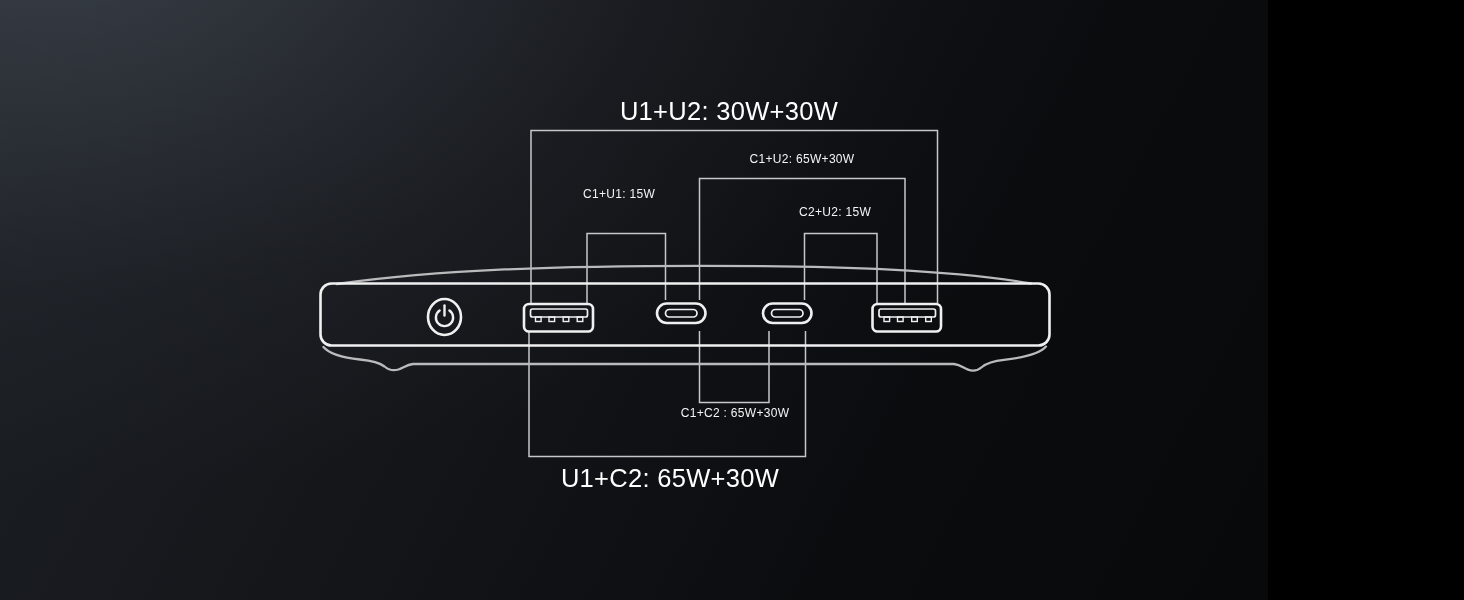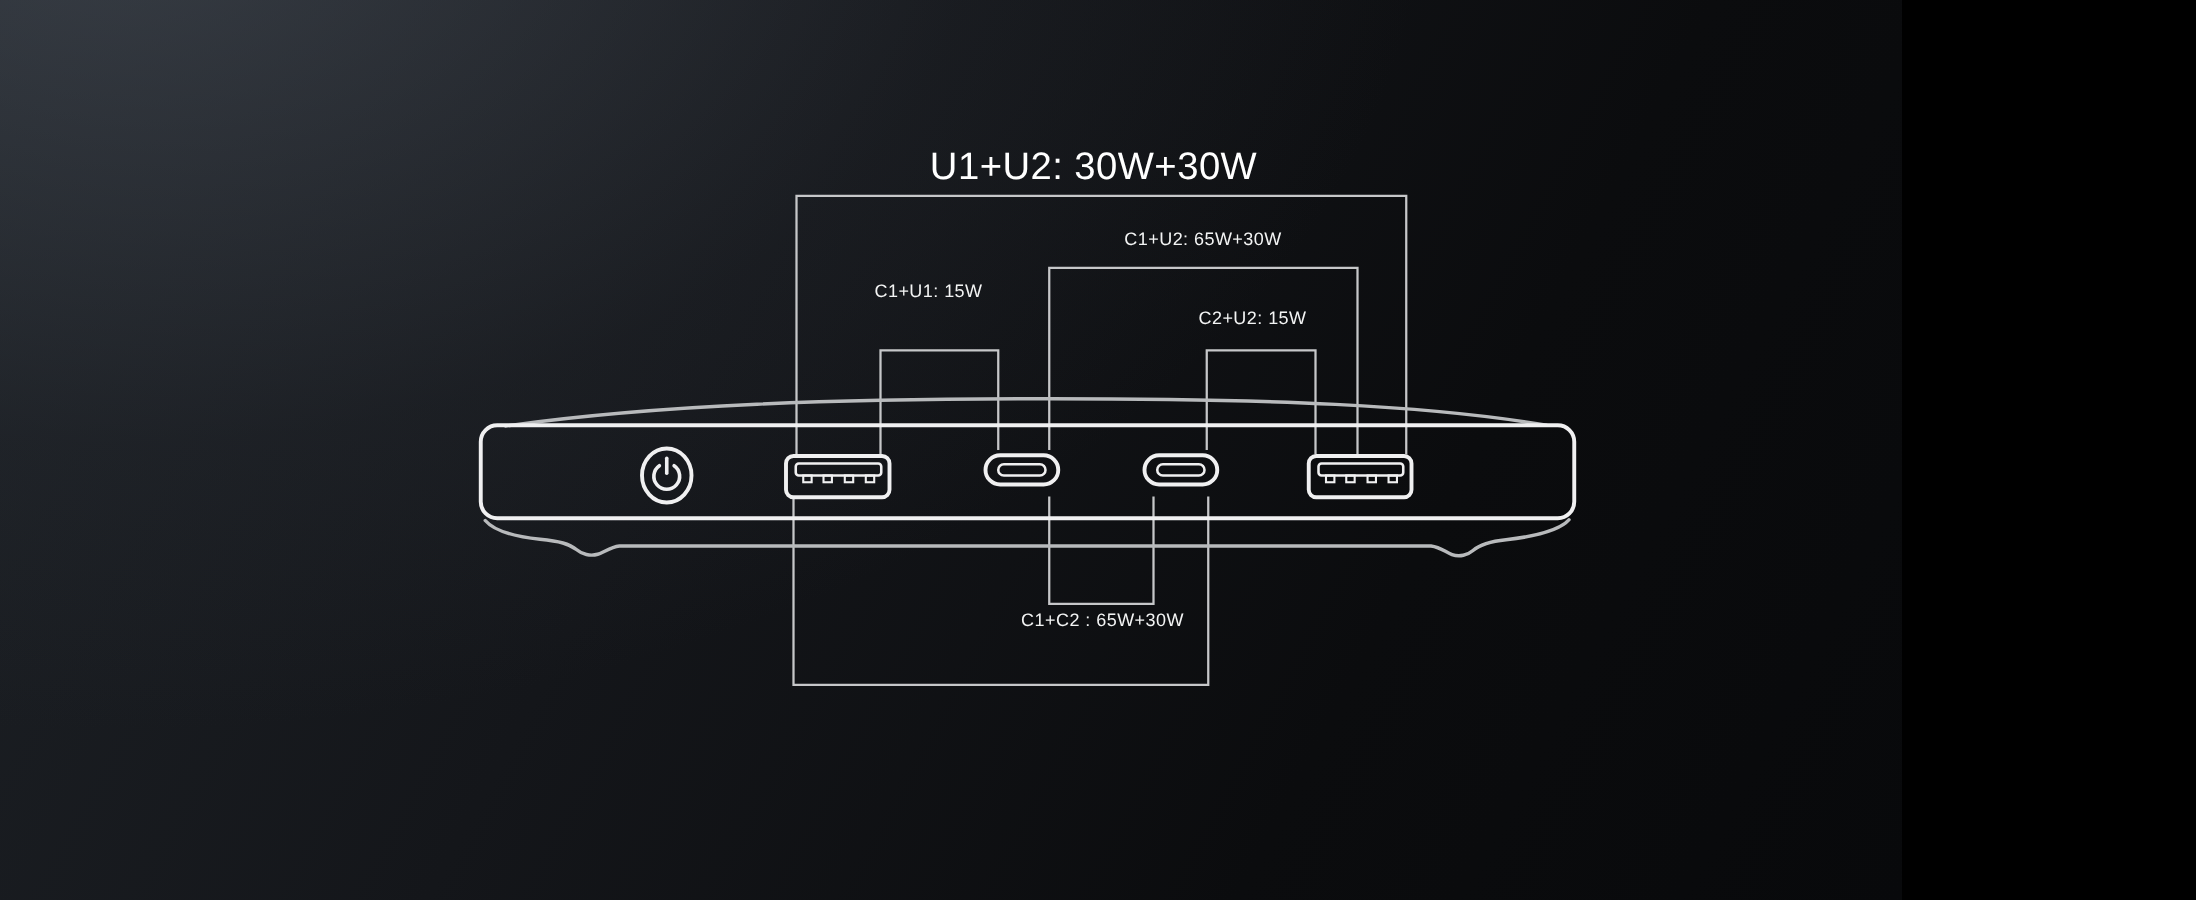--- a/index.html
+++ b/index.html
@@ -98,14 +98,15 @@
   <div class="lbl lbl-lg" style="left:729px; top:97px;">U1+U2: 30W+30W</div>
 
   <div class="lbl lbl-sm" style="left:802px; top:152px;">C1+U2: 65W+30W</div>
 
   <div class="lbl lbl-sm" style="left:619px; top:187px;">C1+U1: 15W</div>
 
   <div class="lbl lbl-sm" style="left:835px; top:205px;text-align:center;">C2+U2: 15W</div>
 
   <div class="lbl lbl-sm" style="left:722px; top:406px;margin-left:13px;">C1+C2 : 65W+30W</div>
 
+  <div class="lbl lbl-lg" style="left:670px; top:464px;">U1+C2: 65W+30W</div>
 
 </div>
 
 </body></html>

